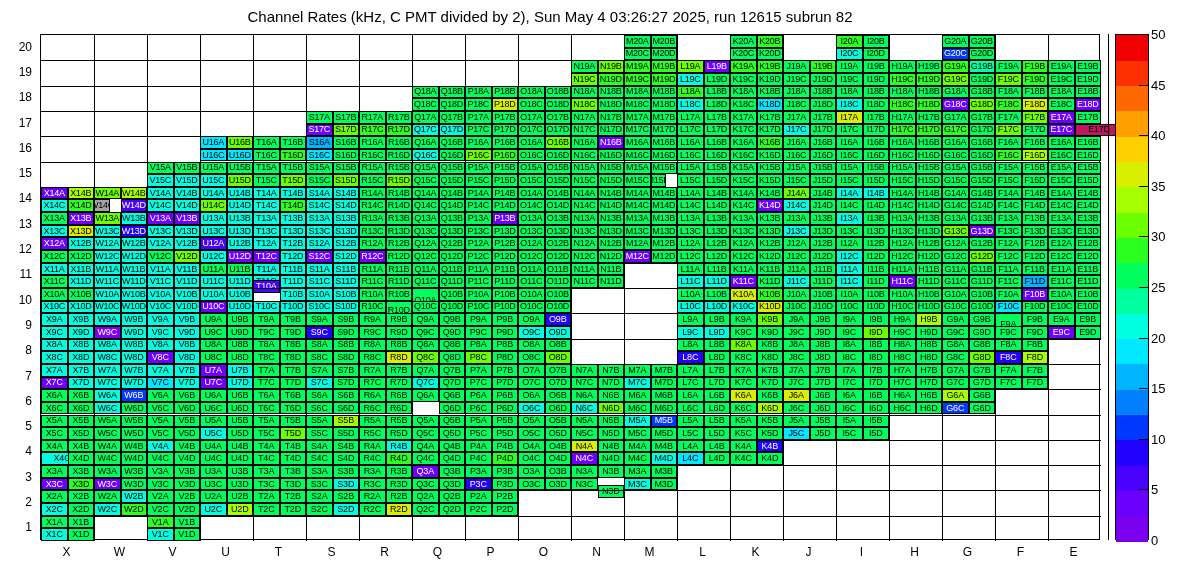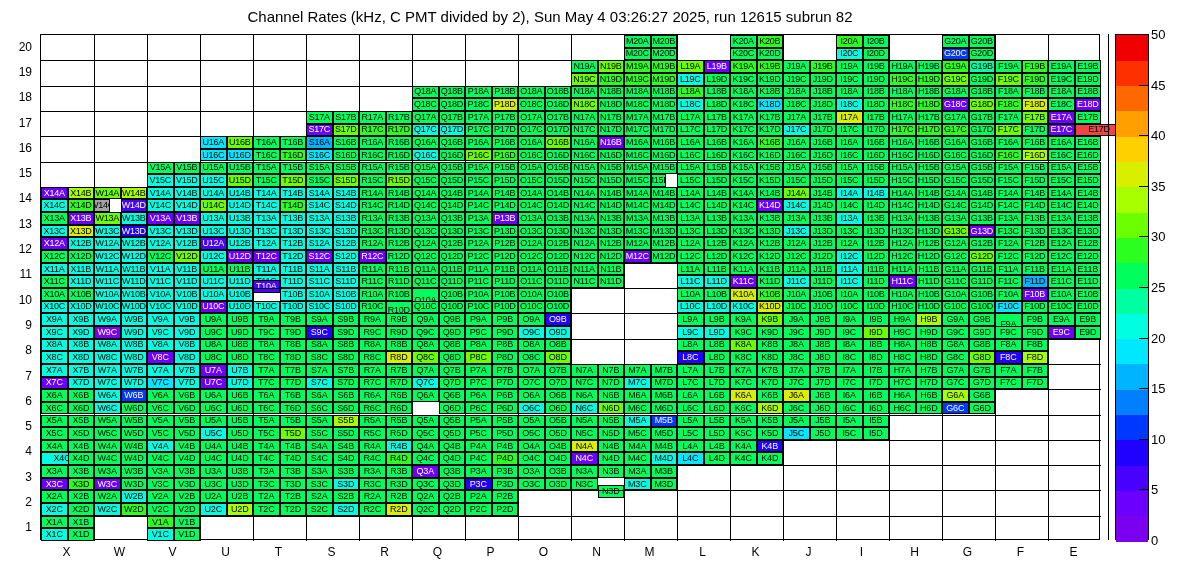--- a/index.html
+++ b/index.html
@@ -211,21 +211,21 @@
         <div class="cell" style="left: 927.5px; top: 75.9px; width: 26.5px; height: 12.65px; background: rgb(0, 255, 92); color: rgb(0, 0, 0);">G17B</div>
         <div class="cell" style="left: 901px; top: 88.55px; width: 26.5px; height: 12.65px; background: rgb(42, 255, 32); color: rgb(0, 0, 0);">G17C</div>
         <div class="cell" style="left: 927.5px; top: 88.55px; width: 26.5px; height: 12.65px; background: rgb(0, 255, 92); color: rgb(0, 0, 0);">G17D</div>
         <div class="cell" style="left: 954px; top: 75.9px; width: 26.5px; height: 12.65px; background: rgb(0, 255, 92); color: rgb(0, 0, 0);">F17A</div>
         <div class="cell" style="left: 980.5px; top: 75.9px; width: 26.5px; height: 12.65px; background: rgb(108, 255, 0); color: rgb(0, 0, 0);">F17B</div>
         <div class="cell" style="left: 954px; top: 88.55px; width: 26.5px; height: 12.65px; background: rgb(108, 255, 0); color: rgb(0, 0, 0);">F17C</div>
         <div class="cell" style="left: 980.5px; top: 88.55px; width: 26.5px; height: 12.65px; background: rgb(0, 255, 92); color: rgb(0, 0, 0);">F17D</div>
         <div class="cell" style="left: 1007px; top: 75.9px; width: 26.5px; height: 12.65px; background: rgb(107, 0, 255); color: rgb(255, 255, 255);">E17A</div>
         <div class="cell" style="left: 1033.5px; top: 75.9px; width: 26.5px; height: 12.65px; background: rgb(0, 255, 92); color: rgb(0, 0, 0);">E17B</div>
         <div class="cell" style="left: 1007px; top: 88.55px; width: 26.5px; height: 12.65px; background: rgb(107, 0, 255); color: rgb(255, 255, 255);">E17C</div>
-        <div class="cell" style="left: 1033.5px; top: 88.55px; width: 49px; height: 12.65px; background: #ef4444; color: rgb(0, 0, 0);">E17D</div>
+        <div class="cell" style="left: 1033.5px; top: 88.55px; width: 49px; height: 12.65px; background: #be185d; color: rgb(0, 0, 0);">E17D</div>
         <div class="cell" style="left: 159px; top: 101.2px; width: 26.5px; height: 12.65px; background: rgb(0, 232, 255); color: rgb(0, 0, 0);">U16A</div>
         <div class="cell" style="left: 185.5px; top: 101.2px; width: 26.5px; height: 12.65px; background: rgb(108, 255, 0); color: rgb(0, 0, 0);">U16B</div>
         <div class="cell" style="left: 159px; top: 113.85px; width: 26.5px; height: 12.65px; background: rgb(0, 232, 255); color: rgb(0, 0, 0);">U16C</div>
         <div class="cell" style="left: 185.5px; top: 113.85px; width: 26.5px; height: 12.65px; background: rgb(0, 232, 255); color: rgb(0, 0, 0);">U16D</div>
         <div class="cell" style="left: 212px; top: 101.2px; width: 26.5px; height: 12.65px; background: rgb(0, 255, 92); color: rgb(0, 0, 0);">T16A</div>
         <div class="cell" style="left: 238.5px; top: 101.2px; width: 26.5px; height: 12.65px; background: rgb(0, 255, 92); color: rgb(0, 0, 0);">T16B</div>
         <div class="cell" style="left: 212px; top: 113.85px; width: 26.5px; height: 12.65px; background: rgb(0, 255, 92); color: rgb(0, 0, 0);">T16C</div>
         <div class="cell" style="left: 238.5px; top: 113.85px; width: 26.5px; height: 12.65px; background: rgb(42, 255, 32); color: rgb(0, 0, 0);">T16D</div>
         <div class="cell" style="left: 265px; top: 101.2px; width: 26.5px; height: 12.65px; background: rgb(0, 180, 255); color: rgb(0, 0, 0);">S16A</div>
         <div class="cell" style="left: 291.5px; top: 101.2px; width: 26.5px; height: 12.65px; background: rgb(0, 255, 92); color: rgb(0, 0, 0);">S16B</div>

